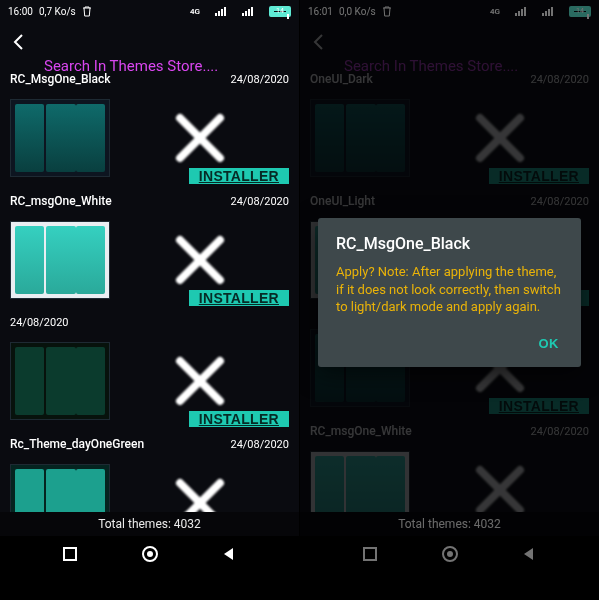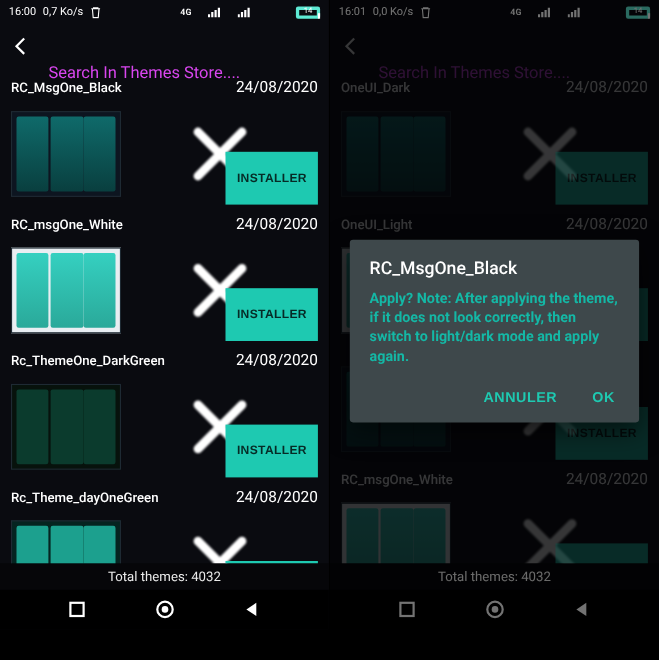--- a/index.html
+++ b/index.html
@@ -26,56 +26,57 @@
     display: flex;
     align-items: center;
     padding: 0 8px;
     font-size: 10px;
     color: #fff;
     justify-content: space-between;
   }
   .statusbar .sb-left { display: flex; align-items: center; gap: 6px; }
   .statusbar .sb-right { display: flex; align-items: center; gap: 15px; }
   .statusbar svg { display: block; }
-  .batt { border:3px solid #5eead4; border-radius:2px; width:22px; height:11px; position:relative; display:flex; align-items:flex-end; justify-content:center; font-size:7px;margin-left:26px; }
+  .batt { border:5px solid #5eead4; border-radius:2px; width:22px; height:11px; position:relative; display:flex; align-items:center; justify-content:center; font-size:7px; }
   .batt::after { content:""; position:absolute; right:-3px; top:3px; width:2px; height:5px; background:#fff; }
   .header {
     height: 40px;
     display: flex;
     align-items: center;
     padding: 0 10px;
     gap: 14px;
   }
   .back-arrow svg { display:block; }
   .search-text { color: #d946ef; font-size: 15px; margin-top: 48px; }
   .dimmed .search-text, .dimmed .back-arrow path { opacity: .45; }
   .list { flex: 1; overflow: hidden; position: relative; }
   .theme-item { padding: 6px 10px 0 10px; }
   .theme-head { display:flex; justify-content:space-between; align-items:center; padding: 4px 0 6px 0; }
   .theme-name { color:#fff; font-size:12px; font-weight:500; }
-  .theme-date { color:#fff; font-size:14px; }
+  .theme-date { color:#fff; font-size:11px; }
   .theme-body { display:flex; align-items:center; height: 92px; position:relative; }
   .thumb { width:100px; height:78px; border:1px solid #1e2a33; background:#0d1520; position:relative; overflow:hidden; }
   .thumb .t-col { position:absolute; top:4px; bottom:4px; width:30%; border-radius:2px; }
   .thumb.dark .t-col { background: linear-gradient(180deg,#0f6a6a 0%, #093f3f 100%); }
   .thumb.light { background:#e9eef2; }
   .thumb.light .t-col { background: linear-gradient(180deg,#35d0c0 0%, #2aa99a 100%); }
   .thumb.green { background:#07120c; }
   .thumb.green .t-col { background:#0b3b2d; }
   .thumb.deep { background:#052420; }
   .thumb.deep .t-col { background:#1ca08e; }
   .thumb .c1{left:4px}.thumb .c2{left:36%}.thumb .c3{right:4px}
   .x-icon { flex:1; display:flex; align-items:center; justify-content:center; }
   .x-icon svg { filter: blur(1px); }
   .install-btn {
     position:absolute; right:0; bottom:0;
     background:#1ec9b1; color:#062b26;
-    font-size:11px; font-weight:600;
-    padding:18px 10px; border:none;
+    font-size:14px; font-weight:600;
+    padding:0 10px; border:none;
     letter-spacing:.3px;
+    text-decoration:underline;
   }
   .footer {
     height: 24px; text-align:center; color:#eaeaea; font-size:12px;
     display:flex; align-items:center; justify-content:center;
     background:rgba(0,0,0,.4);
   }
   .navbar {
     height: 36px; display:flex; align-items:center; justify-content:space-evenly;
     background:#000;
   }
@@ -83,21 +84,21 @@
   .dim-overlay {
     position:absolute; inset:0; background:rgba(0,0,0,.55);
   }
   .dialog {
     position:absolute; left:18px; right:18px; top:218px;
     background:#3e484b; border-radius:3px;
     padding:16px 18px 10px 18px;
     box-shadow:0 6px 24px rgba(0,0,0,.6);
   }
   .dialog-title { color:#fff; font-size:16px; font-weight:500; margin-bottom:10px; }
-  .dialog-body { color:#14b8a6; font-size:13px; line-height:1.35; margin-bottom:14px;font-weight:bold; }
+  .dialog-body { color:#eab308; font-size:13px; line-height:1.35; margin-bottom:14px; }
   .dialog-actions { display:flex; justify-content:flex-end; gap:24px; }
   .dialog-btn { color:#1ec9b1; font-size:13px; font-weight:600; background:none; border:none; padding:6px 4px; letter-spacing:.5px; }
   .dimmed .theme-name,.dimmed .theme-date,.dimmed .install-btn,.dimmed .thumb,.dimmed .x-icon { opacity:.45; }
   .signal-4g { font-size:8px; font-weight:600; }
 </style>
 </head>
 <body>
 
 <div class="screen">
   <div class="statusbar">
@@ -164,21 +165,20 @@
           <div class="x-icon">
             <svg width="56" height="56">
               <path d="M8 8 L48 48 M48 8 L8 48" stroke="#ffffff" stroke-width="8" stroke-linecap="round"></path>
             </svg>
           </div>
           <button class="install-btn">INSTALLER</button>
         </div>
       </div>
       <div class="theme-item">
         <div class="theme-head">
-          <span class="theme-name">Rc_ThemeOne_DarkGreen</span>
           <span class="theme-date">24/08/2020</span>
         </div>
         <div class="theme-body">
           <div class="thumb green">
             <div class="t-col c1"></div>
             <div class="t-col c2"></div>
             <div class="t-col c3"></div>
           </div>
           <div class="x-icon">
             <svg width="56" height="56">
@@ -355,17 +355,16 @@
           <path d="M13 3v12L4 9z" fill="#fff"></path>
         </svg>
       </span>
   </div>
 
   <div class="dim-overlay"></div>
   <div class="dialog">
     <div class="dialog-title">RC_MsgOne_Black</div>
     <div class="dialog-body">Apply? Note: After applying the theme, if it does not look correctly, then switch to light/dark mode and apply again.</div>
     <div class="dialog-actions">
-      <button class="dialog-btn">ANNULER</button>
       <button class="dialog-btn">OK</button>
     </div>
   </div>
 </div>
 
 </body></html>

